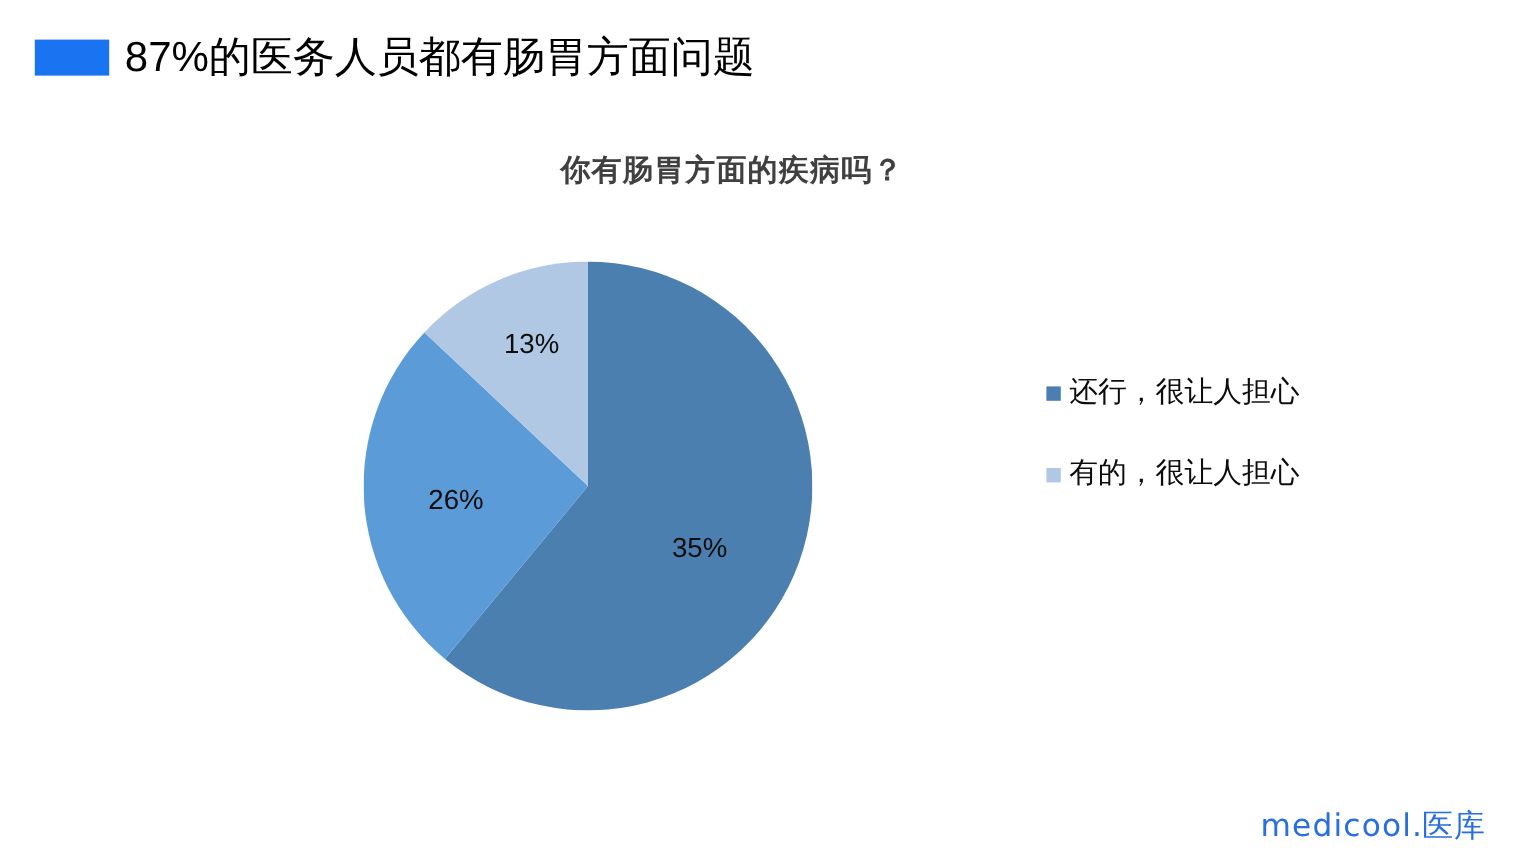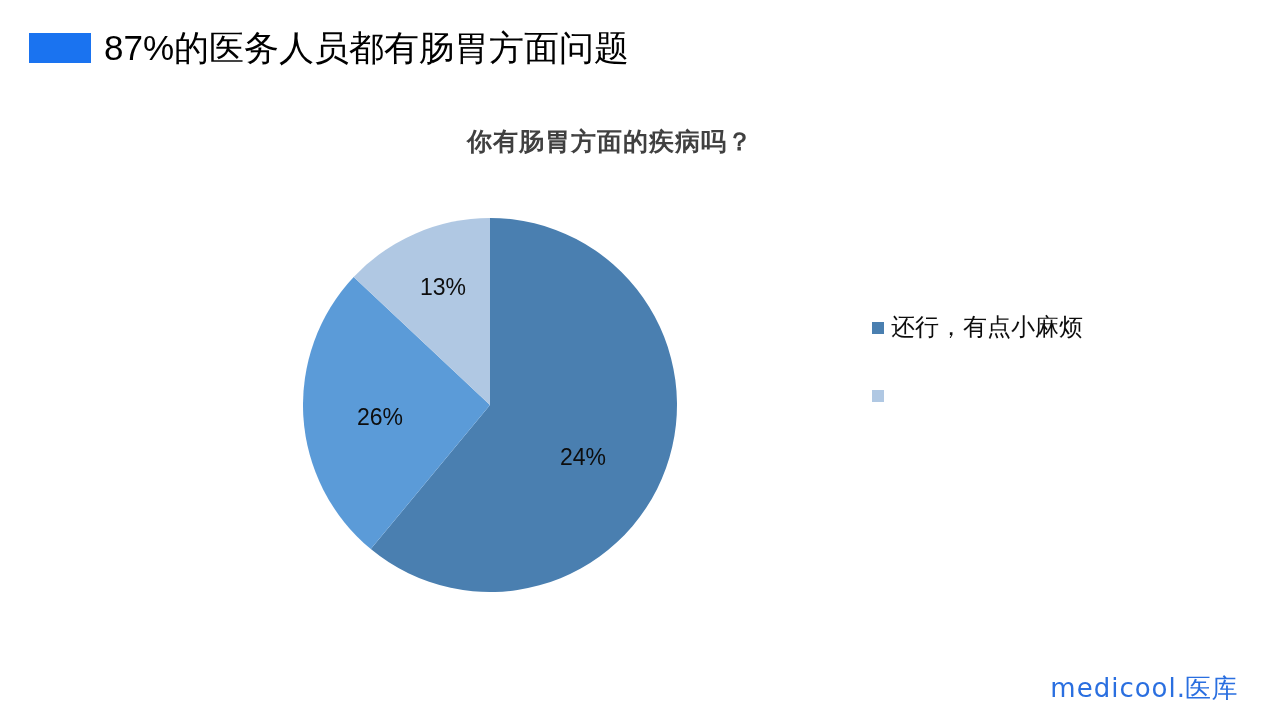--- a/index.html
+++ b/index.html
@@ -143,33 +143,34 @@
   <div id="chart-title">你有肠胃方面的疾病吗？</div>
 
   <div id="pie-wrap">
     <svg id="pie-svg" viewBox="0 0 374 374">
       <g>
         <path d="M 187 187 L 187.00 0.00 A 187 187 0 1 1 67.80 331.09 Z" fill="#4a7fb0"></path>
         <path d="M 187 187 L 67.80 331.09 A 187 187 0 0 1 50.68 58.99 Z" fill="#5b9bd8"></path>
         <path d="M 187 187 L 50.68 58.99 A 187 187 0 0 1 187.00 0.00 Z" fill="#b0c8e3"></path>
       </g>
     </svg>
-    <span class="pie-label" style="left:280px; top:239px;">24%</span>
+    <span class="pie-label" style="left:280px; top:239px;">35%</span>
     <span class="pie-label" style="left:77px; top:199px;">26%</span>
     <span class="pie-label" style="left:140px; top:69px;">13%</span>
   </div>
 
   <div id="legend">
 
     <div class="legend-item">
       <span class="legend-swatch" style="background: rgb(74, 127, 176);"></span>
-      <span class="legend-label">还行，有点小麻烦</span>
+      <span class="legend-label">还行，很让人担心</span>
     </div>
 
 
     <div class="legend-item">
       <span class="legend-swatch" style="background: rgb(176, 200, 227);"></span>
+      <span class="legend-label">有的，很让人担心</span>
     </div>
 
   </div>
 </div>
 
 <div id="logo" style="color: rgb(42, 111, 224);"><span id="logo-mark">medicool</span><span id="logo-dot">.</span><span id="logo-name">医库</span></div>
 
 </body></html>

